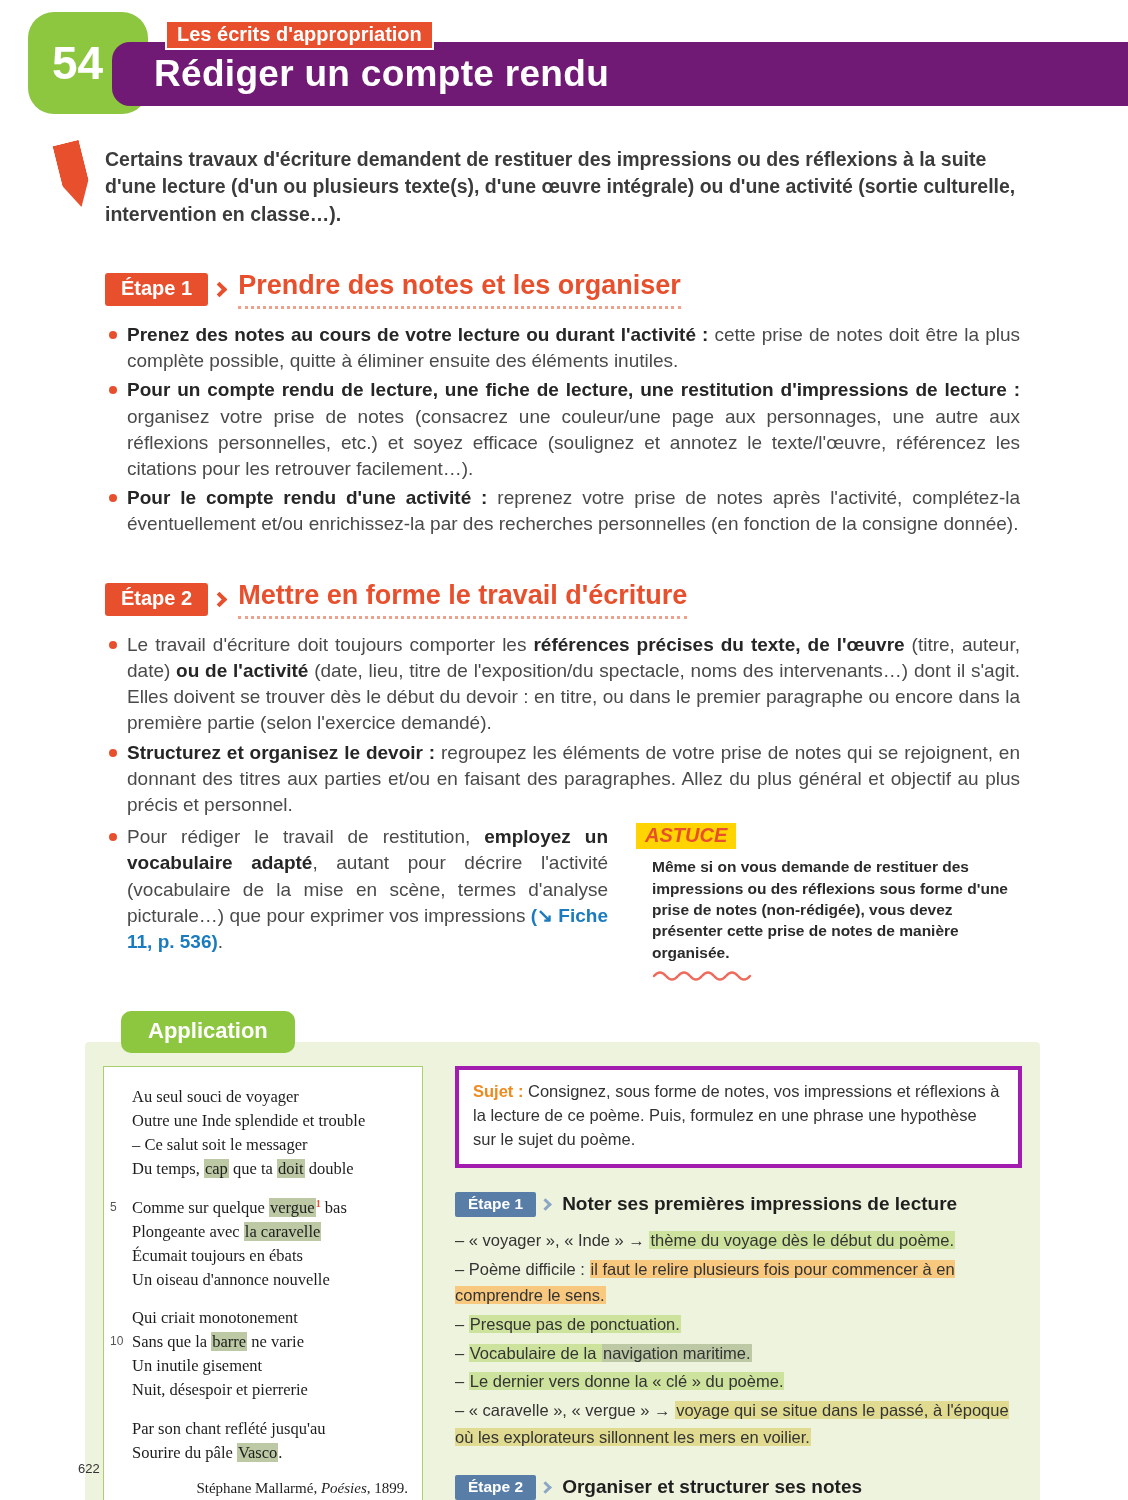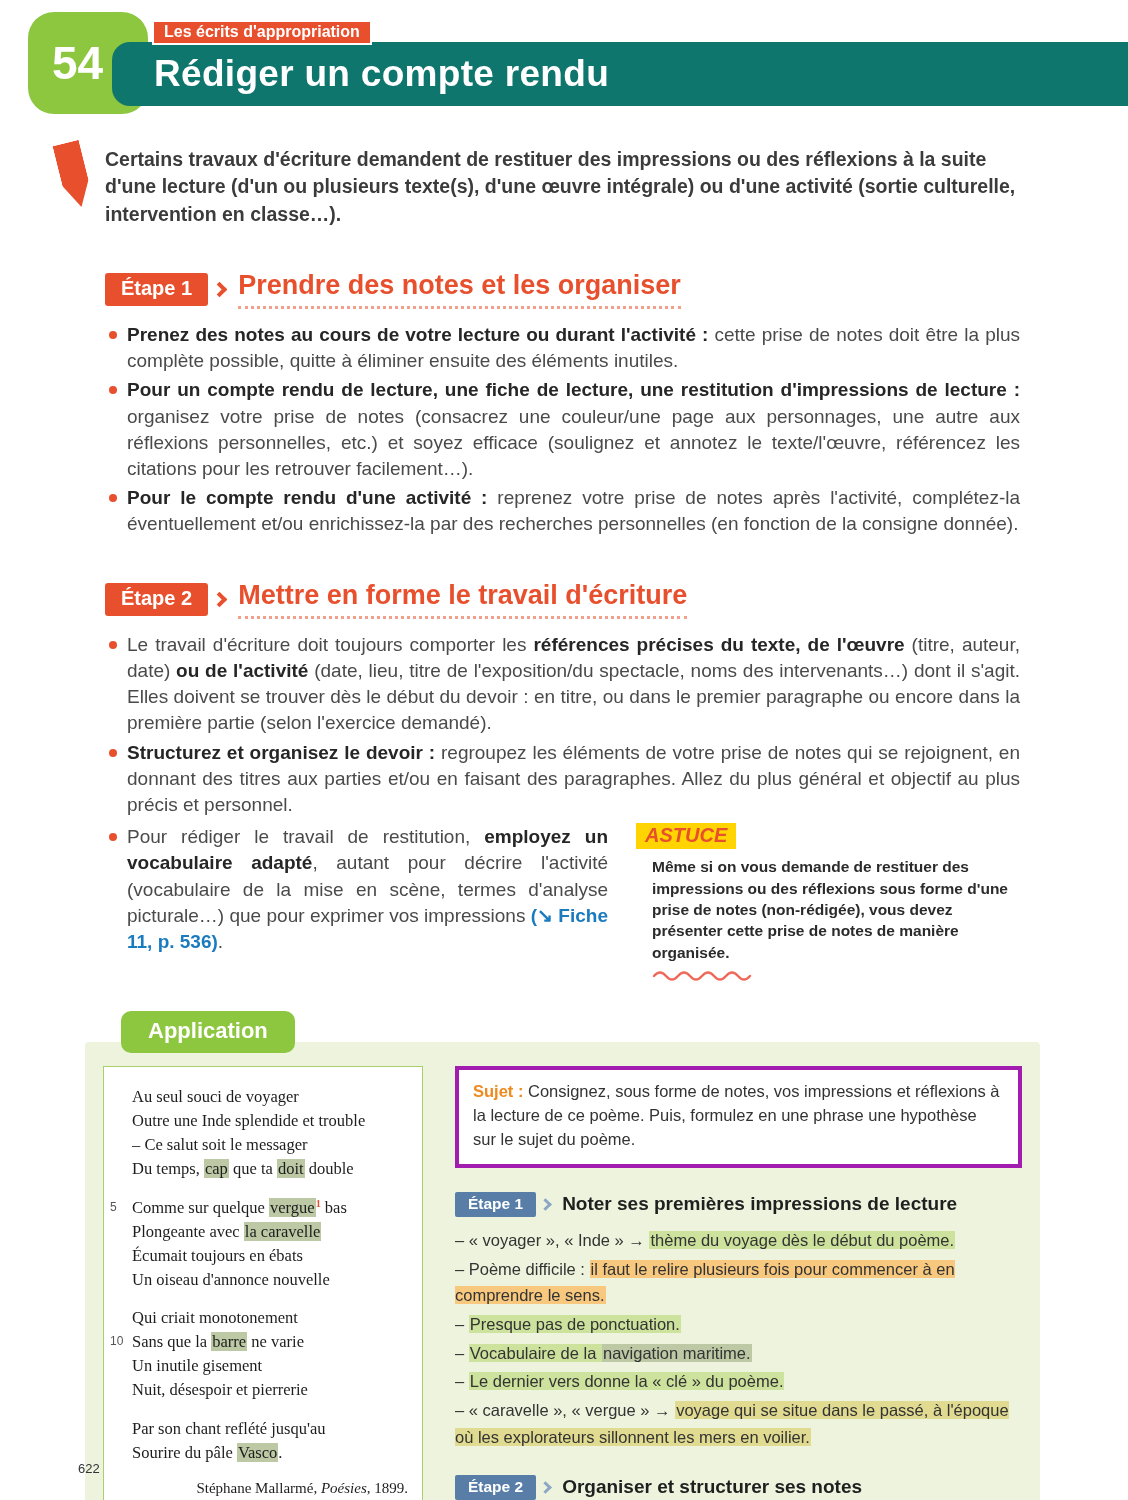--- a/index.html
+++ b/index.html
@@ -6,26 +6,26 @@
   html,body { background:#ffffff; }
   body { font-family:"Liberation Sans", sans-serif; }
   .page { position:relative; width:1128px; height:1500px; background:#fff; overflow:hidden; margin:0 auto; }
 
   
   .num-blob { position:absolute; left:28px; top:12px; width:120px; height:102px;
               background:#8dc63f; border-radius:26px; z-index:1; }
   .fiche-number { position:absolute; left:52px; top:36px; z-index:3;
                   font-size:46px; font-weight:bold; color:#fff; }
   .banner { position:absolute; left:112px; top:42px; right:0; height:64px;
-            background:#0f766e; border-radius:18px 0 0 18px; z-index:2;
+            background:#701a75; border-radius:18px 0 0 18px; z-index:2;
             display:flex; align-items:center; padding-left:42px; }
   .banner-title { color:#fff; font-size:37px; font-weight:bold; letter-spacing:.3px; }
-  .category-tag { position:absolute; left:152px; top:20px; z-index:3;
+  .category-tag { position:absolute; left:165px; top:20px; z-index:3;
                   background:#e8502d; border:2px solid #fff; color:#fff;
-                  font-size:16px; font-weight:bold; padding:1px 10px 2px; }
+                  font-size:20px; font-weight:bold; padding:1px 10px 2px; }
 
   
   .content { padding:146px 108px 0 105px; }
 
   .intro-marker { position:absolute; left:60px; top:142px; width:27px; height:66px;
                   background:#e8502d; transform:rotate(-14deg);
                   clip-path:polygon(0 0, 100% 0, 100% 62%, 50% 100%, 0 62%); }
   .intro { font-size:19.5px; font-weight:bold; color:#3b3b3b; line-height:1.4; }
 
   

